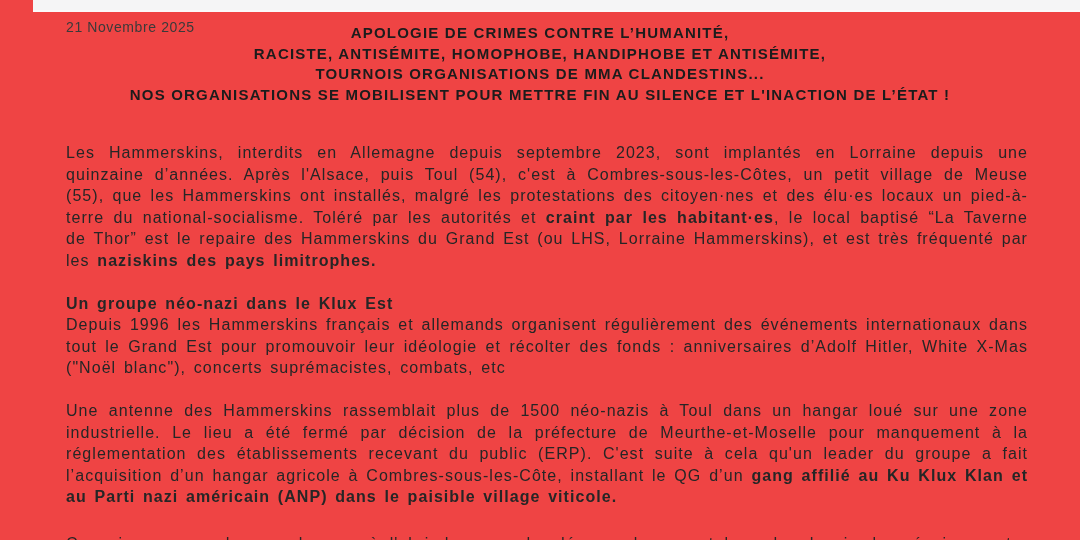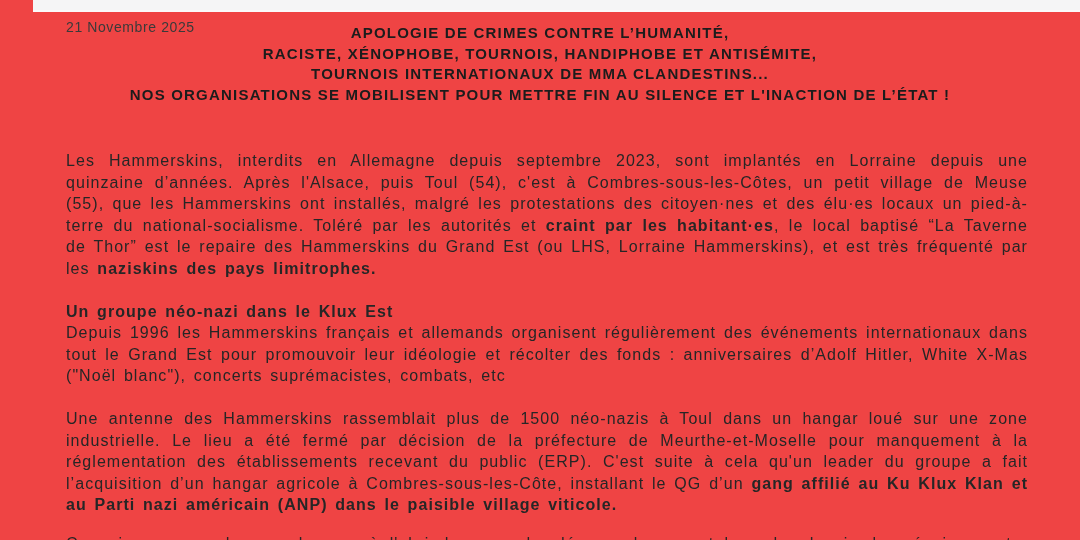--- a/index.html
+++ b/index.html
@@ -40,21 +40,21 @@
   .body-text {
     position:absolute; top:142px; left:66px; width:962px;
     font-size:16px;
     line-height:21.5px;
     letter-spacing:1.05px;
     word-spacing:2.2px;
     text-align:justify;
     color:#262626;
   }
   .body-text p { margin:21.5px 0 0 0; }
-  .body-text p.first { margin-top:8px; }
+  .body-text p.first { margin-top:0; }
   .body-text p.after-heading { margin-top:0; }
   .body-text .heading-line { font-weight:bold; }
   .bold { font-weight:bold; }
 
   .partial-para {
     position:absolute; top:533px; left:66px; width:962px;
     font-size:16px;
     line-height:21.5px;
     letter-spacing:1.05px;
     word-spacing:2.2px;
@@ -66,22 +66,22 @@
 <body>
 
 <div class="page">
 
   <div class="top-strip"></div>
 
   <div class="doc-date">21 Novembre 2025</div>
 
   <div class="headline">
     <div>APOLOGIE DE CRIMES CONTRE L’HUMANITÉ,</div>
-    <div>RACISTE, XÉNOPHOBE, TOURNOIS, HANDIPHOBE ET ANTISÉMITE,</div>
-    <div>TOURNOIS INTERNATIONAUX DE MMA CLANDESTINS...</div>
+    <div>RACISTE, ANTISÉMITE, HOMOPHOBE, HANDIPHOBE ET ANTISÉMITE,</div>
+    <div>TOURNOIS ORGANISATIONS DE MMA CLANDESTINS...</div>
     <div>NOS ORGANISATIONS SE MOBILISENT POUR METTRE FIN AU SILENCE ET L'INACTION DE L’ÉTAT !</div>
   </div>
 
   <div class="body-text">
 
     <p class="first"><span>Les Hammerskins,  interdits en Allemagne depuis septembre 2023, sont implantés en Lorraine depuis une quinzaine d’années. Après l'Alsace, puis Toul (54), c'est à Combres-sous-les-Côtes, un petit village de Meuse (55), que les Hammerskins ont installés, malgré les protestations des citoyen·nes et des élu·es locaux un pied-à-terre du national-socialisme. Toléré par les autorités et </span><span class="bold">craint par les habitant·es</span><span>, le local baptisé “La Taverne de Thor” est le repaire des Hammerskins du Grand Est (ou LHS, Lorraine Hammerskins), et est très fréquenté par les </span><span class="bold">naziskins des pays limitrophes.</span></p>
 
     <p class="heading-line">Un groupe néo-nazi dans le Klux Est</p>
 
     <p class="after-heading">Depuis 1996 les Hammerskins français et allemands organisent régulièrement des événements internationaux dans tout le Grand Est pour promouvoir leur idéologie et récolter des fonds : anniversaires d’Adolf Hitler, White X-Mas ("Noël blanc"), concerts suprémacistes, combats, etc</p>

